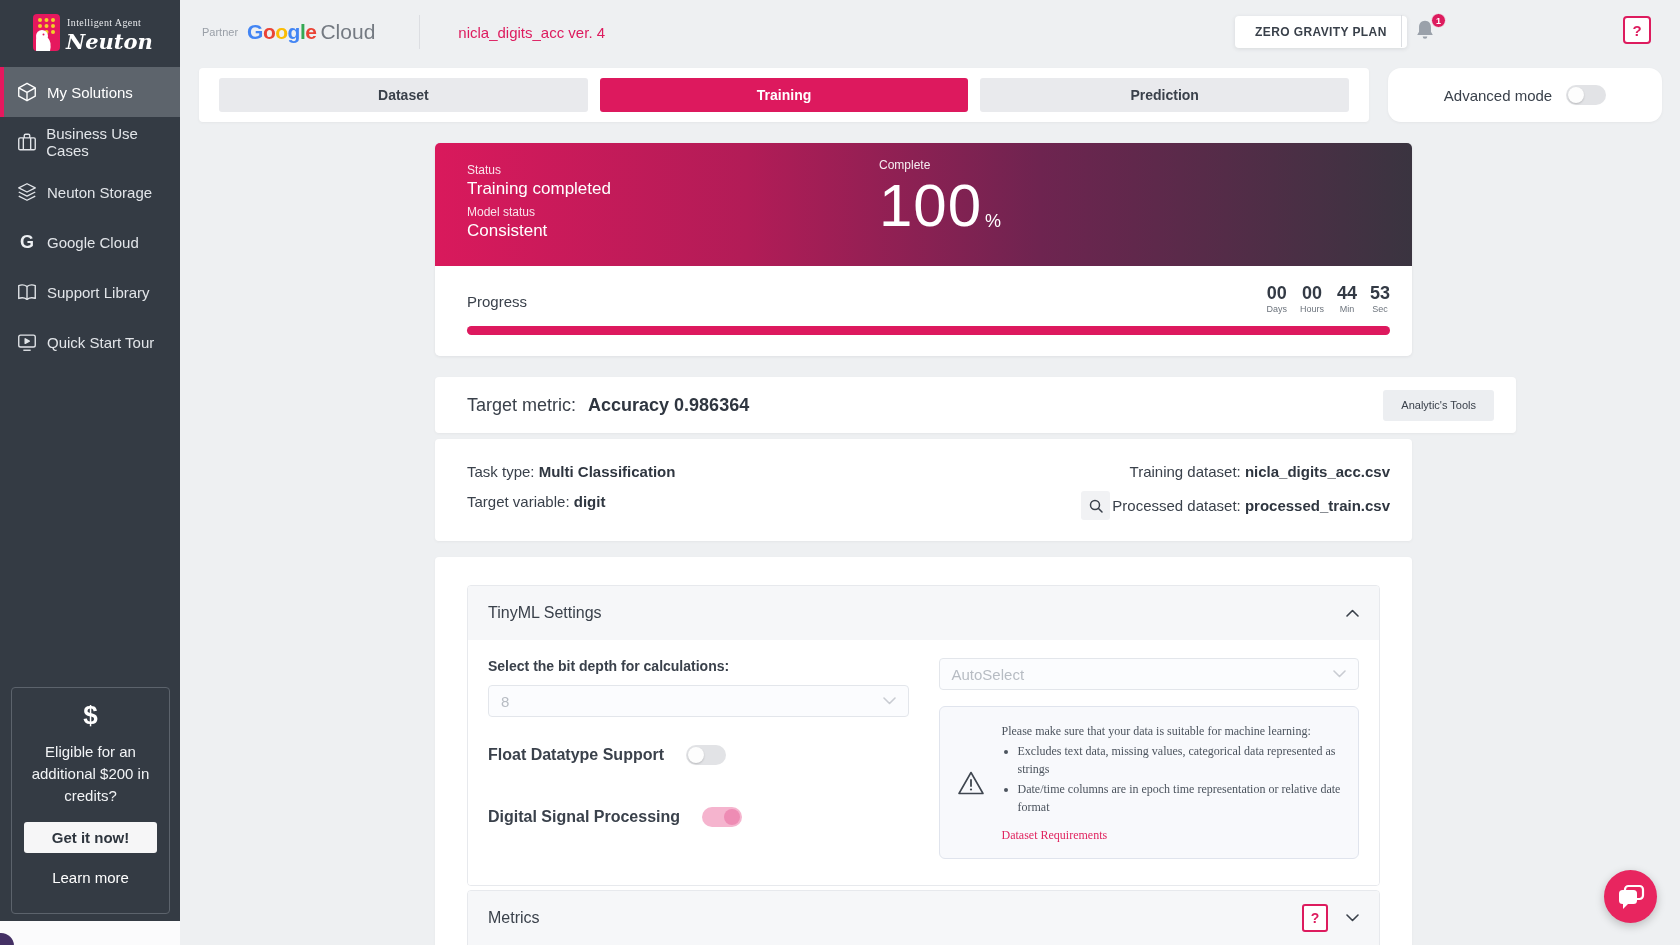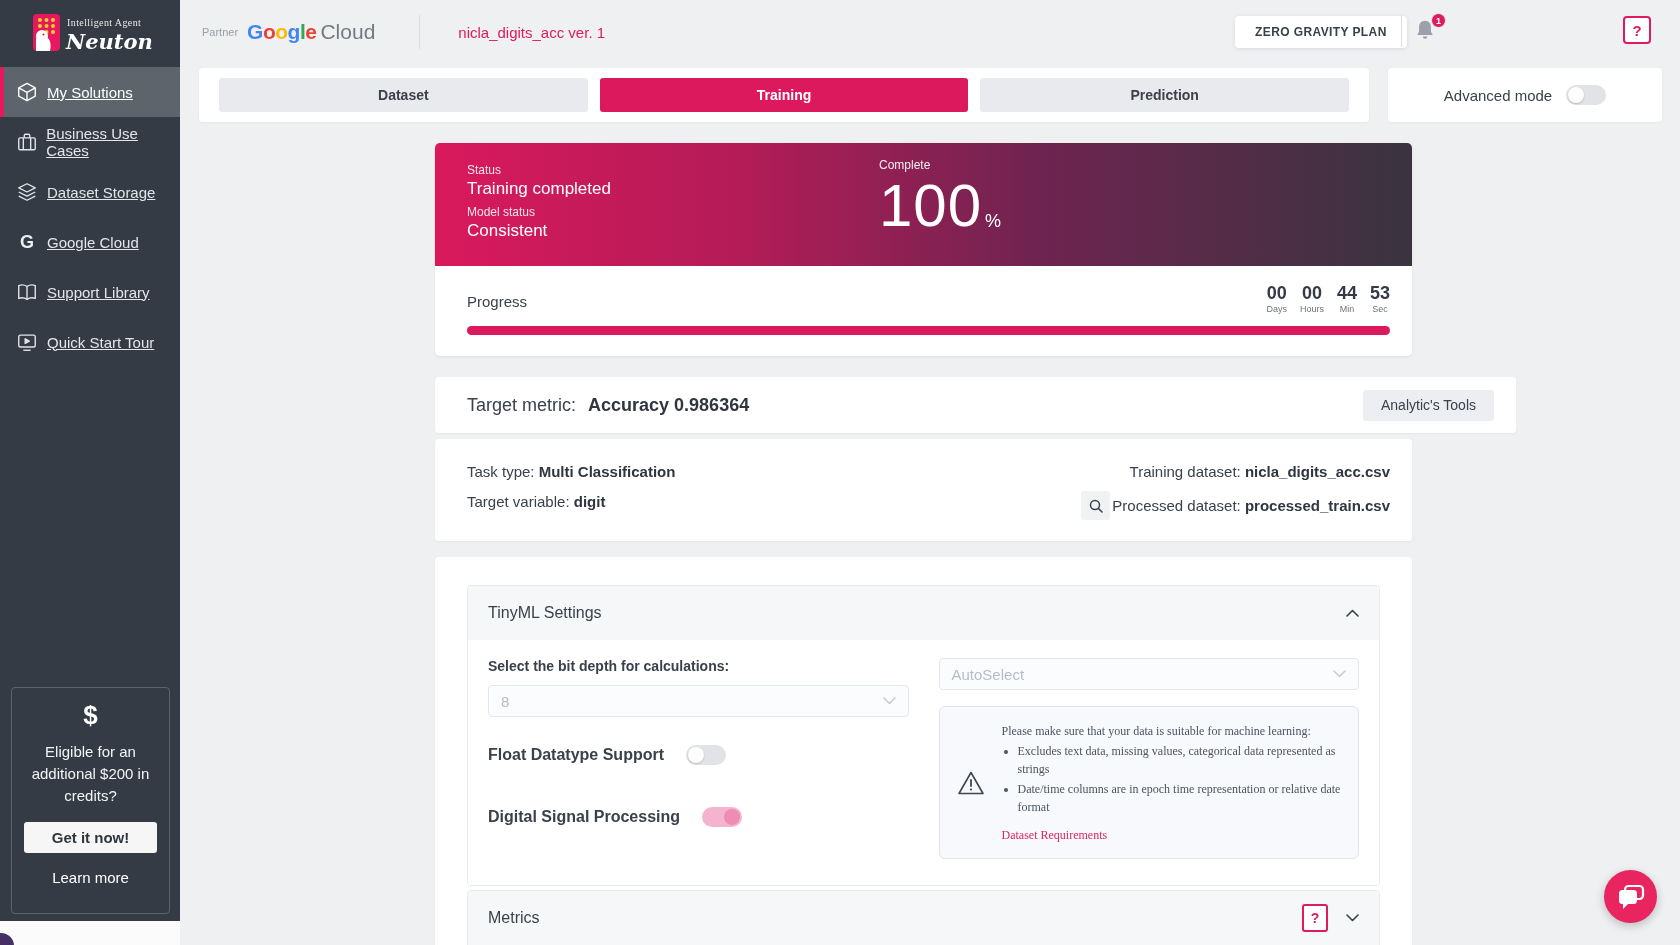--- a/index.html
+++ b/index.html
@@ -9,21 +9,21 @@
 
   
   .sidebar { position:absolute; left:0; top:0; width:180px; height:921px; background:#343b44; z-index:5; }
   .logo-row { position:absolute; left:0; top:0; width:180px; height:64px; }
   .logo-box { position:absolute; left:33px; top:14px; width:27px; height:37px; background:#e6185e; border-radius:4px; overflow:hidden; }
   .brand-tagline { position:absolute; left:67px; top:17px; font-size:10px; letter-spacing:.4px; color:#e9ebee;font-family:Liberation Serif, serif; }
   .brand-name { position:absolute; left:66px; top:29px; font-family:"DejaVu Serif", serif; font-style:italic; font-weight:bold; font-size:21px; color:#ffffff; }
   .nav { position:absolute; left:0; top:67px; width:180px; }
   .nav-item { position:relative; height:50px; display:flex; align-items:center; padding-left:15px; cursor:pointer; color:#e2e5e9; }
   .nav-item .nav-icon { width:24px; height:24px; display:flex; align-items:center; justify-content:center; }
-  .nav-item .nav-label { margin-left:8px; font-size:15px;text-decoration:underline; }
+  .nav-item .nav-label { margin-left:8px; font-size:15px; }
   .nav-item.active { background:#5d646c; color:#ffffff; }
   .nav-item.active::before { content:""; position:absolute; left:0; top:0; width:4px; height:50px; background:#e6185e; }
   .g-glyph { font-size:18px; font-weight:bold; color:#eceff2; }
 
   .promo { position:absolute; left:11px; top:687px; width:159px; height:227px; border:1px solid #5c636c; border-radius:4px; text-align:center; color:#fff; }
   .promo-dollar { margin-top:12px; font-size:26px; font-weight:bold; }
   .promo-text { margin:10px 12px 0; font-size:15px; line-height:1.45; color:#f2f4f6; }
   .promo-btn { display:block; margin:16px auto 0; width:133px; height:31px; background:#f6f6f7; border:none; border-radius:3px; font-family:inherit; font-size:15px; font-weight:bold; color:#2e353e; cursor:pointer; }
   .promo-more { margin-top:16px; font-size:15px; color:#ffffff; cursor:pointer; }
   .sidebar-footer { position:absolute; left:0; top:921px; width:180px; height:24px; background:#fbfbfc; }
@@ -41,21 +41,21 @@
   .plan-btn { position:absolute; left:1055px; top:16px; height:32px; padding:0 20px; background:#fff; border:none; border-radius:4px; box-shadow:0 1px 4px rgba(50,55,65,.12); font-family:inherit; font-size:12px; font-weight:bold; letter-spacing:.4px; color:#39404a; cursor:pointer; }
   .bell-divider { position:absolute; left:1221px; top:15px; width:1px; height:32px; background:#dcdee2; }
   .bell-wrap { position:absolute; left:1234px; top:18px; width:28px; height:30px; cursor:pointer; }
   .bell-badge { position:absolute; right:-4px; top:-5px; min-width:15px; height:15px; border-radius:8px; background:#dd1b5e; color:#fff; font-size:9px; font-weight:bold; display:flex; align-items:center; justify-content:center; border:1px solid #eef0f2; }
   .help-btn { position:absolute; left:1443px; top:16px; width:28px; height:28px; background:#fff; border:2px solid #dd1b5e; border-radius:4px; color:#dd1b5e; font-size:15px; font-weight:bold; display:flex; align-items:center; justify-content:center; cursor:pointer; }
 
   
   .tabbar-card { position:absolute; left:199px; top:68px; width:1170px; height:54px; background:#fff; border-radius:4px; box-shadow:0 1px 3px rgba(50,55,65,.05); display:flex; align-items:center; padding:0 20px; gap:12px; }
   .tab { flex:1; height:34px; border:none; border-radius:3px; background:#e9eaed; font-family:inherit; font-size:14px; font-weight:600; color:#3a414b; cursor:pointer; }
   .tab.active { background:#dd195e; color:#fff; }
-  .advanced-card { position:absolute; left:1388px; top:68px; width:274px; height:54px; background:#fff; border-radius:4px; box-shadow:0 1px 3px rgba(50,55,65,.05); display:flex; align-items:center; justify-content:center; gap:14px; }
+  .advanced-card { position:absolute; left:1388px; top:68px; width:274px; height:54px; background:#fff; border-radius:13px; box-shadow:0 1px 3px rgba(50,55,65,.05); display:flex; align-items:center; justify-content:center; gap:14px; }
   .advanced-label { font-size:15px; color:#3a414b; }
 
   
   .toggle { width:40px; height:20px; border-radius:10px; position:relative; cursor:pointer; flex:none; }
   .toggle .knob { position:absolute; top:2px; width:16px; height:16px; border-radius:50%; }
   .toggle.off { background:#e2e3e6; }
   .toggle.off .knob { left:2px; background:#fdfdfd; box-shadow:0 1px 2px rgba(0,0,0,.18); }
   .toggle.on { background:#f5b4ce; }
   .toggle.on .knob { right:2px; background:#ee8cb4; }
 
@@ -75,21 +75,21 @@
   .timer-col { text-align:center; }
   .timer-val { font-size:18px; font-weight:bold; color:#333a45; line-height:1.1; }
   .timer-unit { font-size:9px; color:#6d747d; }
   .progress-track { position:absolute; left:32px; top:60px; width:923px; height:9px; border-radius:5px; background:#f1d5e0; }
   .progress-fill { height:9px; border-radius:5px; background:#dd195e; }
 
   
   .target-card { position:absolute; left:435px; top:377px; width:1081px; height:56px; background:#fff; border-radius:4px; box-shadow:0 1px 3px rgba(50,55,65,.05); display:flex; align-items:center; padding:0 22px 0 32px; }
   .target-label { font-size:18px; color:#3a414b; }
   .target-value { font-size:18px; font-weight:600; color:#2f3640; margin-left:12px; }
-  .tools-btn { margin-left:auto; height:31px; padding:0 18px; background:#eceef1; border:none; border-radius:3px; font-family:inherit; font-size:14px; color:#3a414b; cursor:pointer; }
+  .tools-btn { margin-left:auto; height:31px; padding:0 18px; background:#eceef1; border:none; border-radius:3px; font-family:inherit; font-size:11px; color:#3a414b; cursor:pointer; }
 
   
   .task-card { position:absolute; left:435px; top:439px; width:977px; height:102px; background:#fff; border-radius:4px; box-shadow:0 1px 3px rgba(50,55,65,.05); }
   .task-left { position:absolute; left:32px; top:18px; font-size:15px; line-height:30px; }
   .task-right { position:absolute; right:22px; top:18px; text-align:right; font-size:15px; }
   .info-label { color:#3a414b; }
   .info-value { font-weight:bold; color:#2f3640; }
   .dataset-row1 { line-height:30px; }
   .dataset-row2 { display:flex; align-items:center; justify-content:flex-end; gap:2px; margin-top:4px; }
   .magnify-btn { width:29px; height:29px; background:#f1f2f4; border:none; border-radius:3px; display:flex; align-items:center; justify-content:center; cursor:pointer; }
@@ -169,21 +169,21 @@
         <span class="nav-label">Business Use Cases</span>
       </div>
       <div class="nav-item">
         <span class="nav-icon">
           <svg width="22" height="22" viewBox="0 0 24 24" fill="none" stroke="#e2e5e9" stroke-width="1.5" stroke-linejoin="round">
               <path d="M12 3 L21 7.5 L12 12 L3 7.5 Z"></path>
               <path d="M3 12 L12 16.5 L21 12"></path>
               <path d="M3 16.5 L12 21 L21 16.5"></path>
             </svg>
         </span>
-        <span class="nav-label">Dataset Storage</span>
+        <span class="nav-label">Neuton Storage</span>
       </div>
       <div class="nav-item">
         <span class="nav-icon">
             <span class="g-glyph">G</span>
           </span>
         <span class="nav-label">Google Cloud</span>
       </div>
       <div class="nav-item">
         <span class="nav-icon">
           <svg width="22" height="22" viewBox="0 0 24 24" fill="none" stroke="#e2e5e9" stroke-width="1.5" stroke-linejoin="round">
@@ -214,21 +214,21 @@
   </aside>
   <div class="sidebar-footer"></div>
   <div class="purple-corner"></div>
 
   <header class="header">
     <div class="partner-row">
       <span class="partner-label">Partner</span>
       <span class="google-word"><span class="gl-0">G</span><span class="gl-1">o</span><span class="gl-2">o</span><span class="gl-3">g</span><span class="gl-4">l</span><span class="gl-5">e</span></span>
       <span class="cloud-word">Cloud</span>
       <span class="head-divider"></span>
-      <span class="project-name">nicla_digits_acc ver. 1</span>
+      <span class="project-name">nicla_digits_acc ver. 4</span>
     </div>
     <button class="plan-btn">ZERO GRAVITY PLAN</button>
     <span class="bell-divider"></span>
     <div class="bell-wrap">
       <svg width="22" height="24" viewBox="0 0 24 26">
           <path d="M12 3 C8 3 5.5 6 5.5 10 V15 L3.5 18.5 H20.5 L18.5 15 V10 C18.5 6 16 3 12 3 Z" fill="#9aa1aa"></path>
           <path d="M9.5 20 a2.5 2.5 0 0 0 5 0 Z" fill="#9aa1aa"></path>
         </svg>
       <span class="bell-badge">1</span>
     </div>

